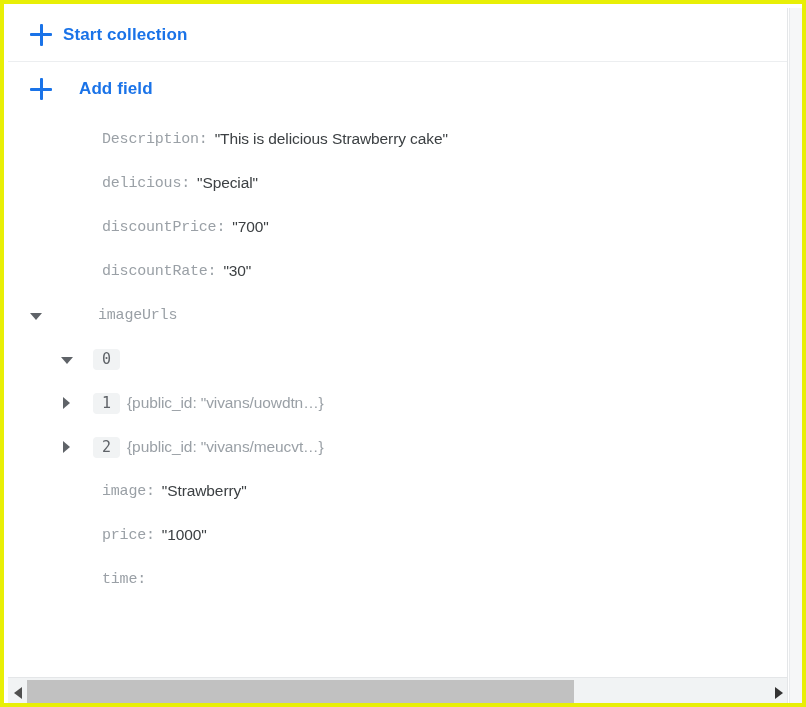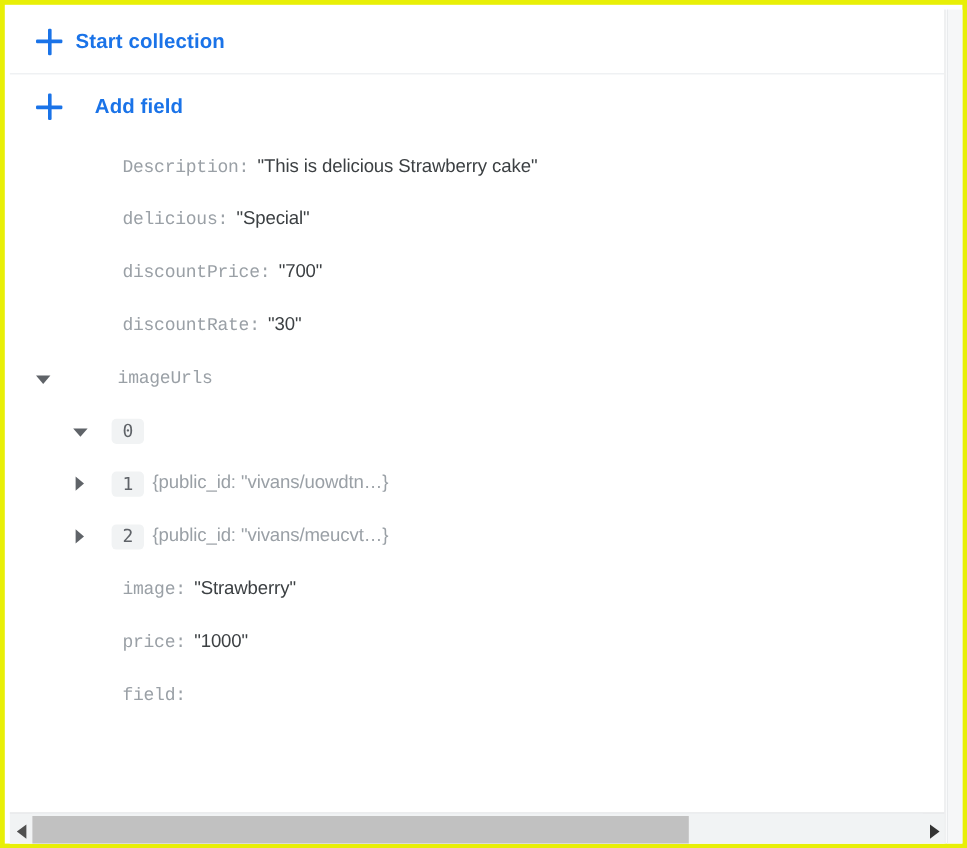--- a/index.html
+++ b/index.html
@@ -298,21 +298,21 @@
         <span class="key">image:</span>
         <span class="value">"Strawberry"</span>
       </div>
 
       <div class="field-row pad-0">
         <span class="key">price:</span>
         <span class="value">"1000"</span>
       </div>
 
       <div class="field-row pad-0">
-        <span class="key">field:</span>
+        <span class="key">time:</span>
       </div>
 
     </div>
 
     <div class="hscroll">
       <div class="sb-btn left"></div>
       <div class="sb-track">
         <div class="sb-thumb"></div>
       </div>
       <div class="sb-btn right"></div>

